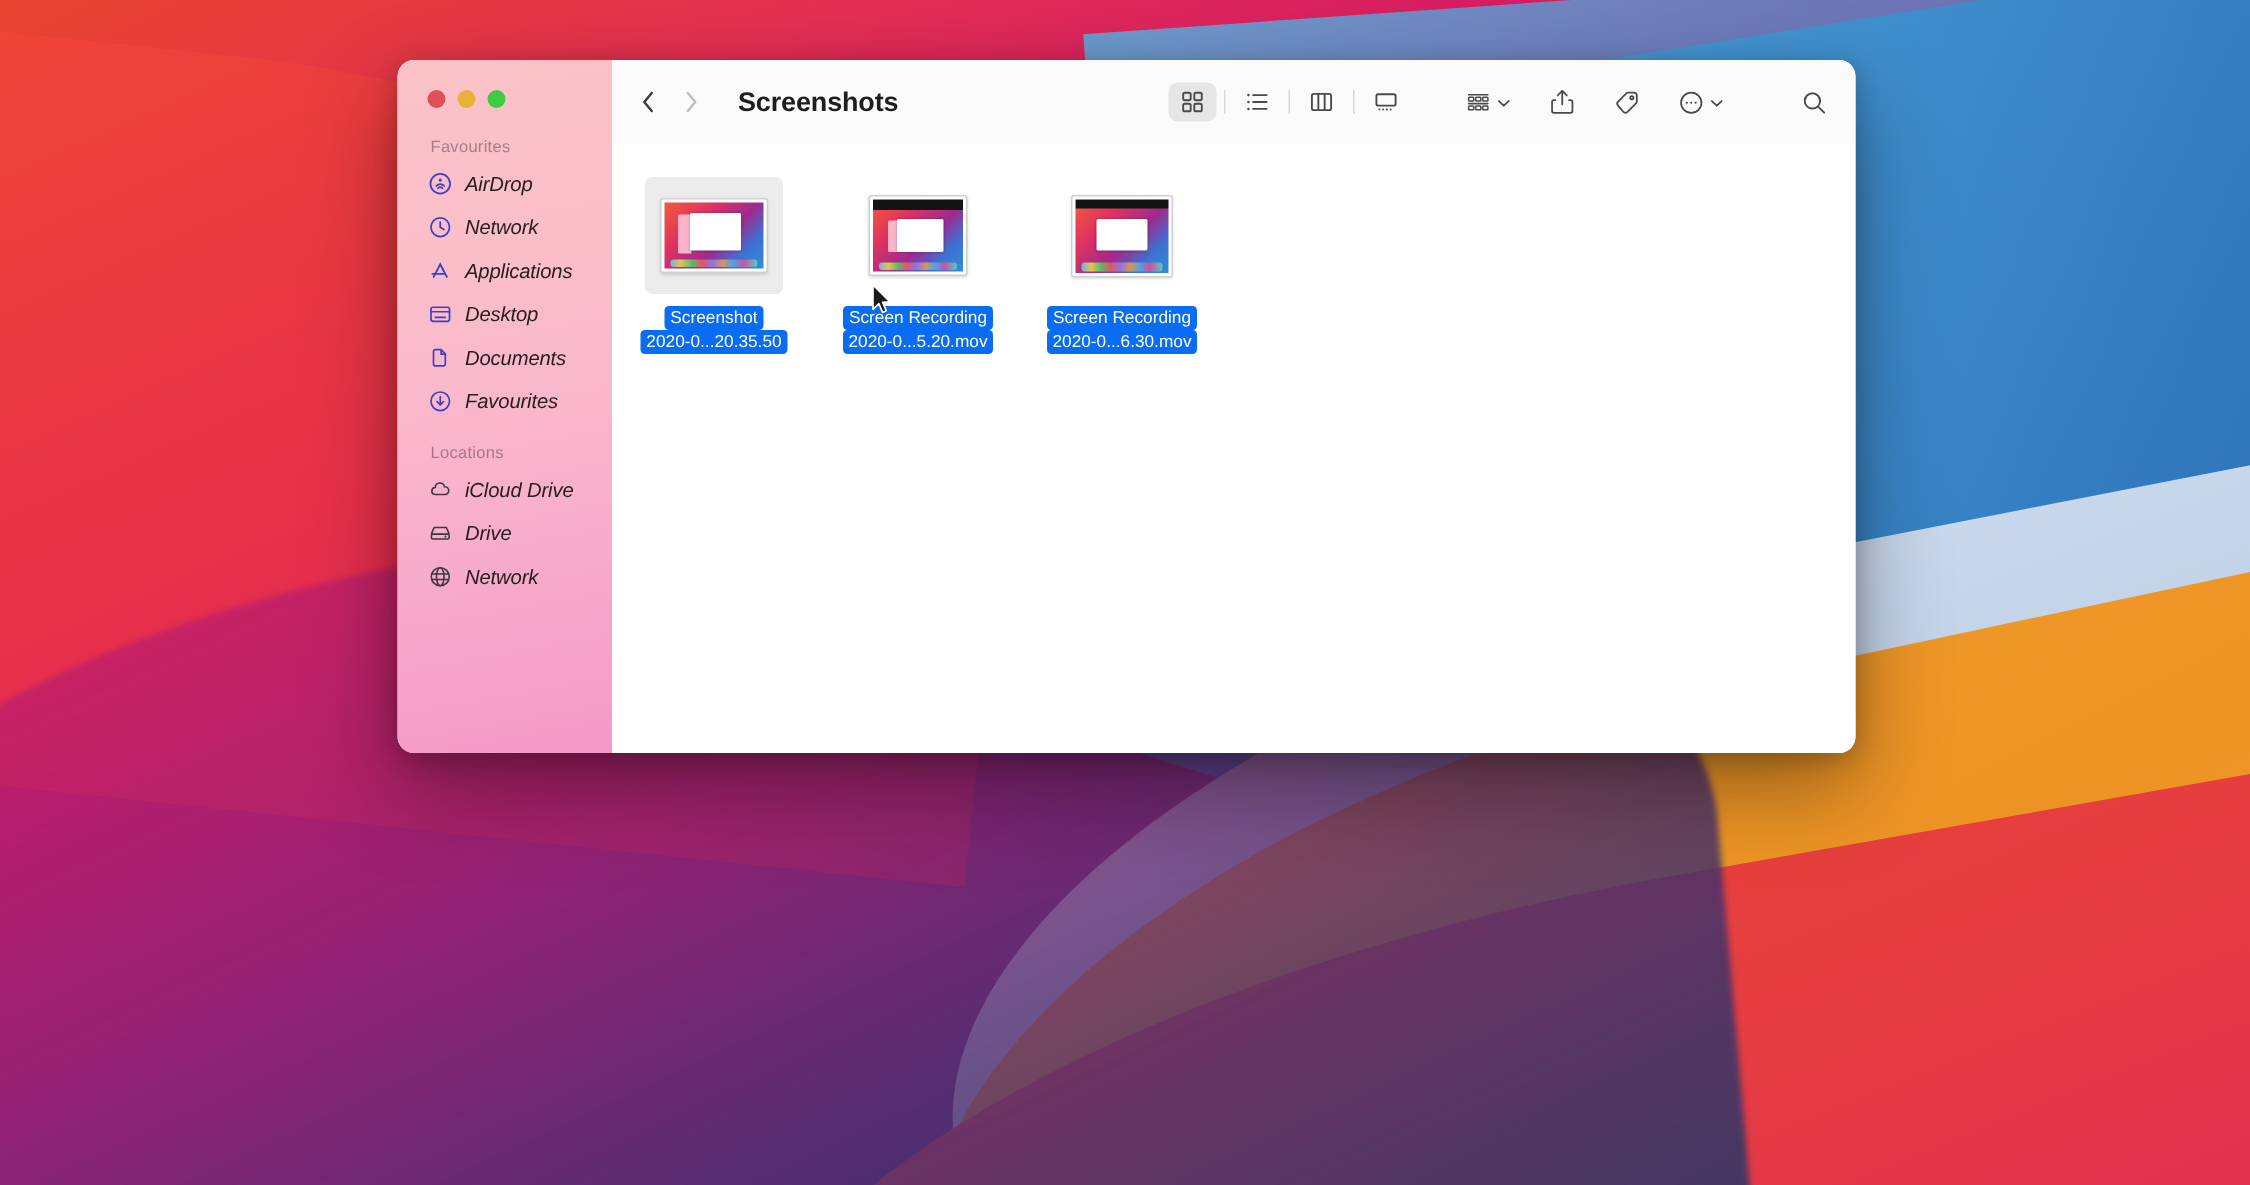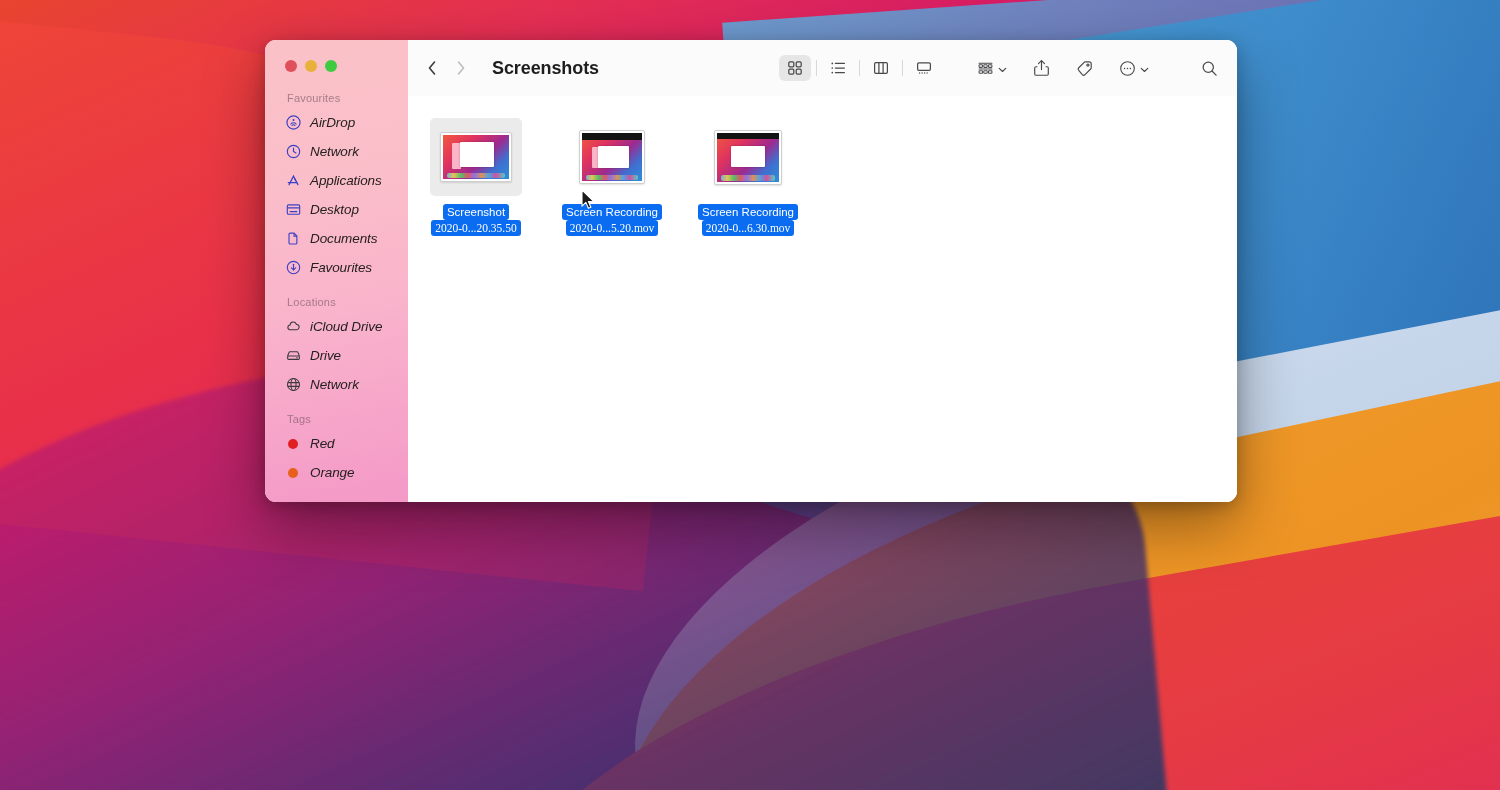--- a/index.html
+++ b/index.html
@@ -296,21 +296,21 @@
     display: flex;
     flex-direction: column;
     align-items: center;
   }
   .file-label span {
     background: #0a6cf0;
     border-radius: 3px;
     padding: 0 4px;
     white-space: nowrap;
   }
-  .file-label span + span { margin-top: 0px; font-family: Liberation Serif, serif; }
+  .file-label span + span { margin-top: 0px; }
 
   
   #mouse-cursor {
     position: absolute;
     left: 173px; top: 93px;
     width: 14px; height: 21px;
     pointer-events: none;
     z-index: 20;
   }
 </style>
@@ -433,37 +433,20 @@
             <svg width="15" height="15" viewBox="0 0 16 16" fill="none" stroke="#3a3a3c" stroke-width="1.1">
               <circle cx="8" cy="8" r="6.4"></circle>
               <ellipse cx="8" cy="8" rx="2.7" ry="6.4"></ellipse>
               <path d="M1.8 6h12.4M1.8 10h12.4"></path>
             </svg>
           </span>
           <span class="sb-label">Network</span>
         </div>
       </div>
 
-      <div class="sb-group">
-        <div class="sb-section-title">Tags</div>
-
-        <div class="sb-item">
-          <span class="sb-icon">
-            <span class="tag-dot" style="background:#e01f23"></span>
-          </span>
-          <span class="sb-label">Red</span>
-        </div>
-
-        <div class="sb-item">
-          <span class="sb-icon">
-            <span class="tag-dot" style="background:#e8601c"></span>
-          </span>
-          <span class="sb-label">Orange</span>
-        </div>
-      </div>
     </div>
 
     <div id="finder-content">
 
       <div id="finder-toolbar">
         <div class="nav-btns">
           <span class="nav-chev">
             <svg width="12" height="20" viewBox="0 0 12 20" fill="none" stroke="#3c3c3e" stroke-width="1.6" stroke-linecap="round" stroke-linejoin="round">
               <path d="M8.5 4 3.5 10l5 6"></path>
             </svg>

